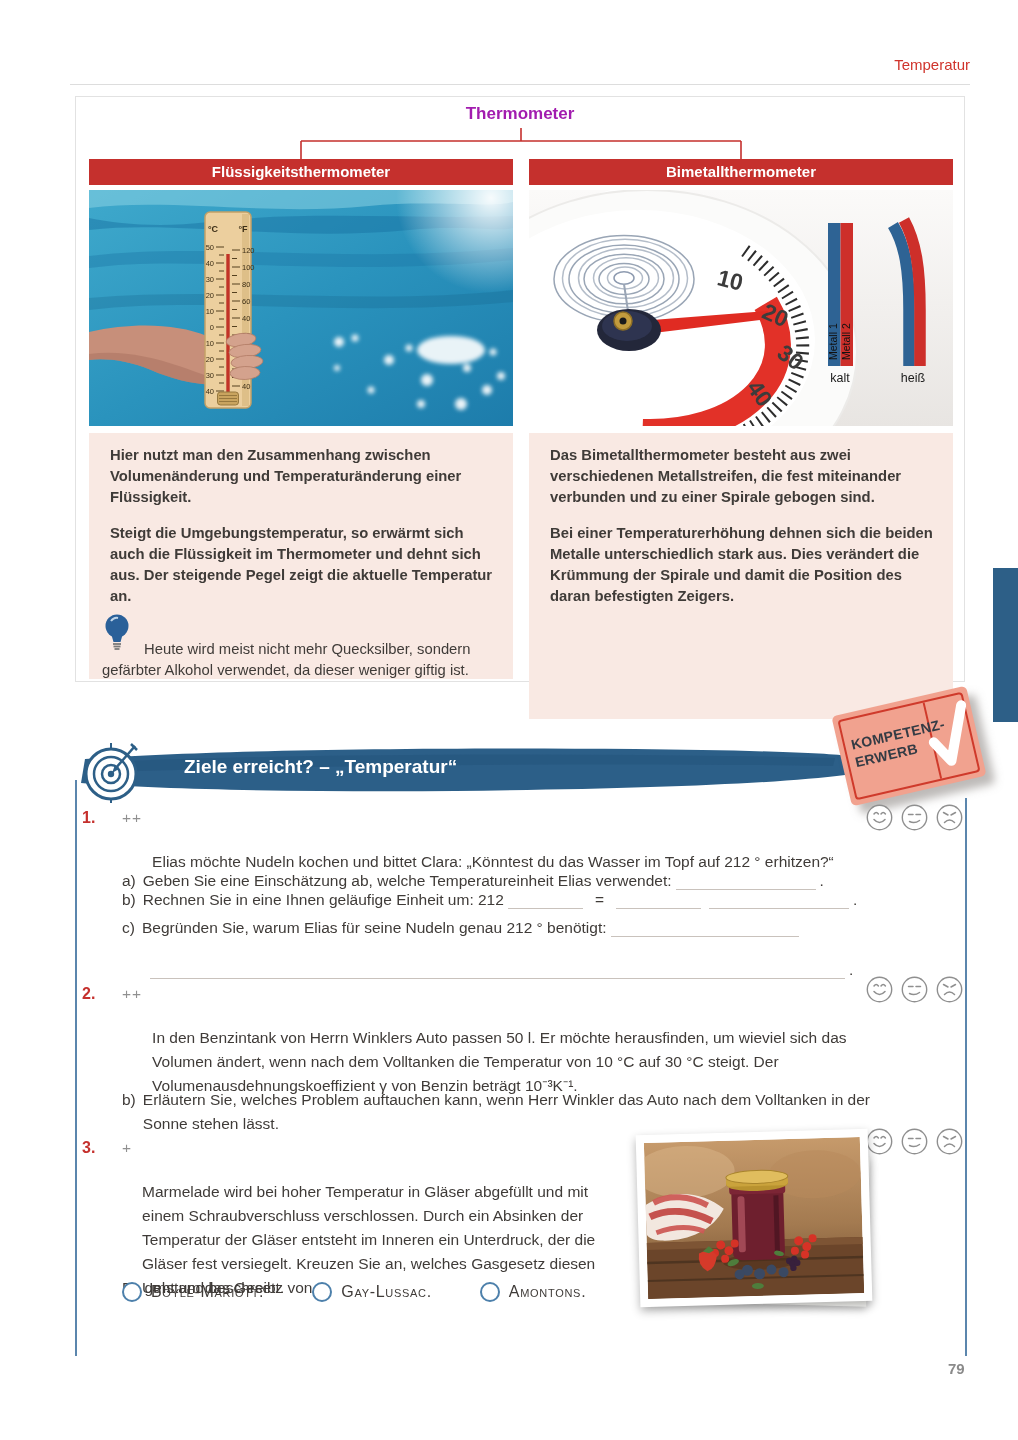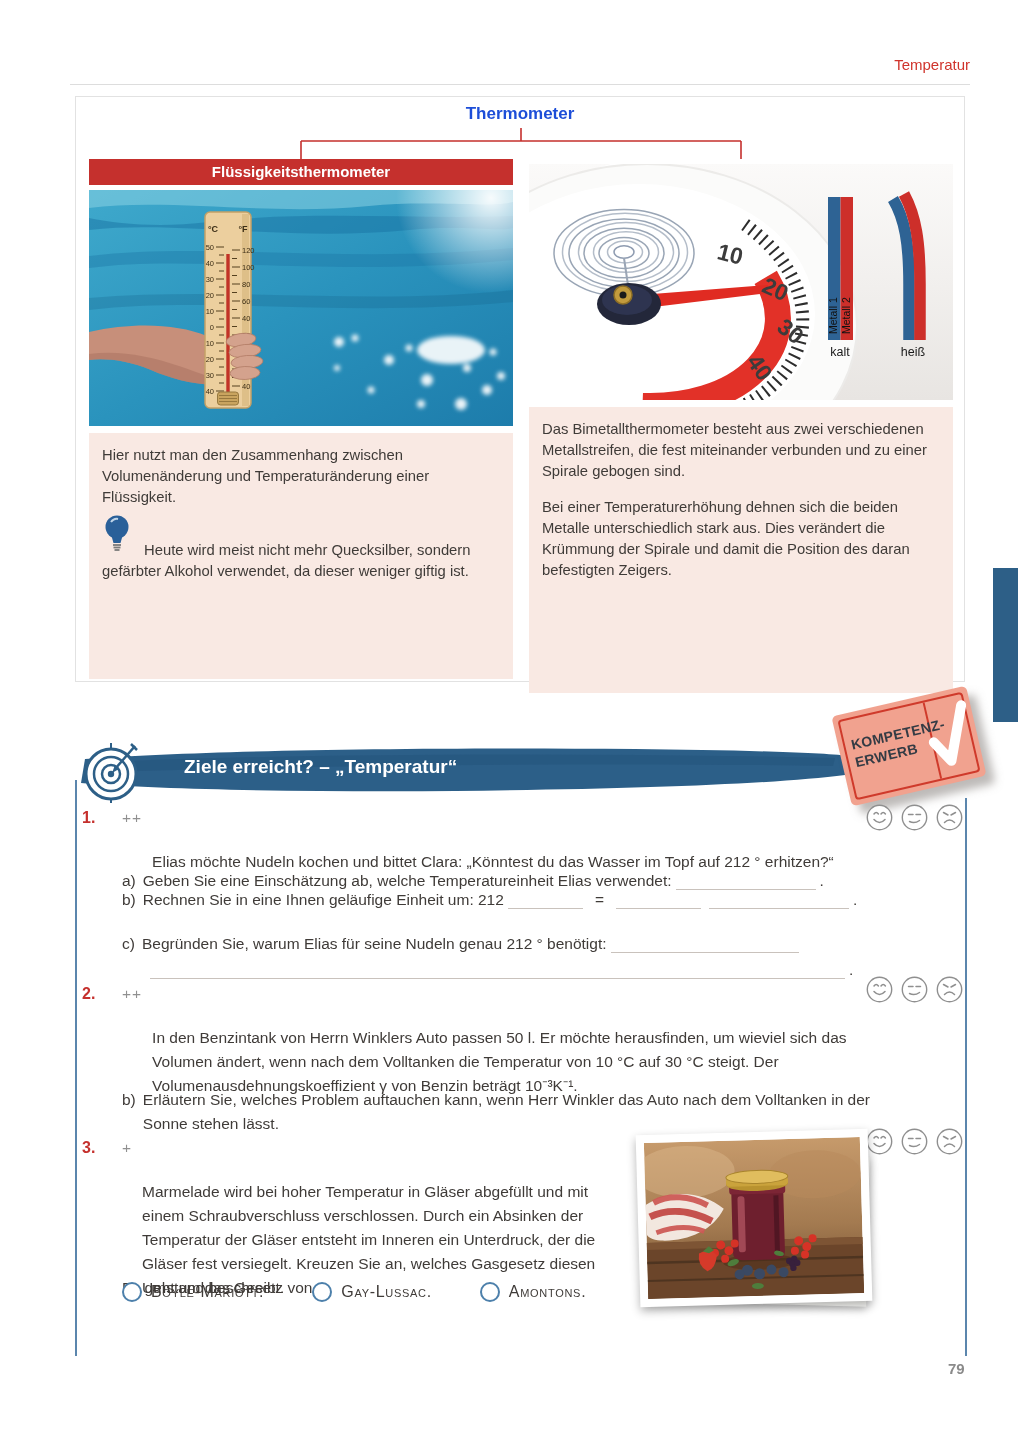--- a/index.html
+++ b/index.html
@@ -8,31 +8,31 @@
   svg{display:block;font-family:inherit;}
 
   
   .hdr-label{position:absolute;top:56px;right:48px;font-size:15px;color:#d0342c;}
   .hdr-rule{position:absolute;top:84px;left:70px;width:900px;height:1px;background:#ddd;}
 
   
   .diagram-box{position:absolute;left:75px;top:96px;width:890px;height:586px;
                border:1px solid #e2e2e2;background:#fff;box-sizing:border-box;}
   .diagram-title{position:absolute;top:7px;left:0;width:100%;text-align:center;
-                 color:#1d4ed8;font-weight:bold;font-size:17px;}
+                 color:#a21caf;font-weight:bold;font-size:17px;}
   .connector{position:absolute;top:29px;left:0;}
   .col{position:absolute;top:62px;width:424px;}
   .col-left{left:13px;} .col-right{left:453px;}
   .col-header{height:26px;line-height:26px;background:#c5302d;color:#fff;
               font-weight:bold;font-size:15px;text-align:center;}
   .photo{margin-top:5px;height:236px;overflow:hidden;}
   .textblock{margin-top:7px;background:#f9e9e3;padding:12px 13px;font-size:14.8px;
              line-height:1.42;box-sizing:border-box;}
   .tb-left{height:246px;} .tb-right{height:286px;}
-  .textblock p{margin:0 0 15px 0;}
+  .textblock p{margin:0 0 15px 8px;font-weight:bold;}
   .tip{position:relative;margin-top:32px;}
   .tip .bulb{position:absolute;left:0;top:-26px;}
   .tip span{display:block;text-indent:42px;}
 
   
   .side-tab{position:absolute;left:993px;top:568px;width:25px;height:154px;background:#2d5f87;}
 
   
   .banner-svg{position:absolute;left:75px;top:744px;}
   .banner-title{position:absolute;left:184px;top:756px;color:#fff;font-weight:bold;font-size:19px;}
@@ -214,37 +214,39 @@
           <g fill="#d4a28d" stroke="#b27c66" stroke-width="0.8">
             <ellipse cx="152" cy="150" rx="15" ry="6.5" transform="rotate(-8 152 150)"></ellipse>
             <ellipse cx="156" cy="161" rx="16" ry="6.5" transform="rotate(-6 156 161)"></ellipse>
             <ellipse cx="158" cy="172" rx="16" ry="6.5" transform="rotate(-4 158 172)"></ellipse>
             <ellipse cx="156" cy="183" rx="15" ry="6.5" transform="rotate(-2 156 183)"></ellipse>
           </g>
         </svg>
       </div>
       <div class="textblock tb-left">
         <p>Hier nutzt man den Zusammenhang zwischen Volumenänderung und Temperaturänderung einer Flüssigkeit.</p>
+        <p>Steigt die Umgebungstemperatur, so erwärmt sich auch die Flüssigkeit im Thermometer und dehnt sich aus. Der steigende Pegel zeigt die aktuelle Temperatur an.</p>
         <div class="tip">
           <svg class="bulb" width="30" height="38" viewBox="0 0 30 38">
             <circle cx="15" cy="13" r="11.5" fill="#2a6099"></circle>
             <path d="M9.5,22 L20.5,22 L18.5,29 L11.5,29 Z" fill="#2a6099"></path>
             <path d="M9,8 q3,-4 7,-3" stroke="#cfe2f2" stroke-width="2" fill="none" opacity="0.9"></path>
             <g stroke="#7a7a7a" stroke-width="1.8">
               <line x1="11" y1="31" x2="19" y2="31"></line>
               <line x1="11.5" y1="33.5" x2="18.5" y2="33.5"></line>
               <line x1="12.5" y1="36" x2="17.5" y2="36"></line>
             </g>
           </svg>
           <span>Heute wird meist nicht mehr Quecksilber, sondern gefärbter Alkohol verwendet, da dieser weniger giftig ist.</span>
         </div>
       </div>
     </div>
 
     <div class="col col-right">
+      <div class="col-header">Bimetallthermometer</div>
       <div class="photo">
         <svg width="424" height="236" viewBox="0 0 424 236">
           <defs>
             <linearGradient id="dg" x1="0" y1="0" x2="0" y2="1">
               <stop offset="0" stop-color="#fbfaf9"></stop>
                 <stop offset="1" stop-color="#e8e5e2"></stop>
             </linearGradient>
           </defs>
           <rect width="424" height="236" fill="url(#dg)"></rect>
           <ellipse cx="60" cy="228" rx="170" ry="38" fill="#d9d5d2" opacity="0.8"></ellipse>
@@ -339,21 +341,21 @@
       <span class="gutter"><span class="num">1.</span></span>
       <span class="diff" style="margin-right:10px;">++</span>
       <span class="intro">Elias möchte Nudeln kochen und bittet Clara: „Könntest du das Wasser im Topf auf 212 ° erhitzen?“</span>
     </div>
     <div class="part" style="top:46px;margin-top:17px;">
       <span class="part-label">a)</span><span>Geben Sie eine Einschätzung ab, welche Temperatureinheit Elias verwendet:</span><span class="blank" style="width:140px;"></span><span>.</span>
     </div>
     <div class="part" style="top:82px;">
       <span class="part-label">b)</span><span>Rechnen Sie in eine Ihnen geläufige Einheit um: 212</span><span class="blank" style="width:75px;"></span><span class="eq">=</span><span class="blank" style="width:85px;"></span><span class="blank" style="width:140px;"></span><span>.</span>
     </div>
-    <div class="part" style="top:126px;">
+    <div class="part" style="top:110px;">
       <span class="part-label">c)</span><span>Begründen Sie, warum Elias für seine Nudeln genau 212 ° benötigt:</span><span class="blank" style="width:188px;"></span>
     </div>
     <div class="part" style="top:152px;left:64px;">
       <span class="blank" style="width:695px;"></span><span>.</span>
     </div>
   </div>
   <div class="smiley-row" style="top:804px;">
     <svg width="27" height="27" viewBox="0 0 27 27">
         <circle cx="13.5" cy="13.5" r="12.2" fill="#fff" stroke="#8f8f8f" stroke-width="1.4"></circle>
         <path d="M8,10 q2.2,-3 4.4,0 M15,10 q2.2,-3 4.4,0 M8,15.5 q5.5,6 11,0" stroke="#8f8f8f" stroke-width="1.5" fill="none" stroke-linecap="round"></path>

